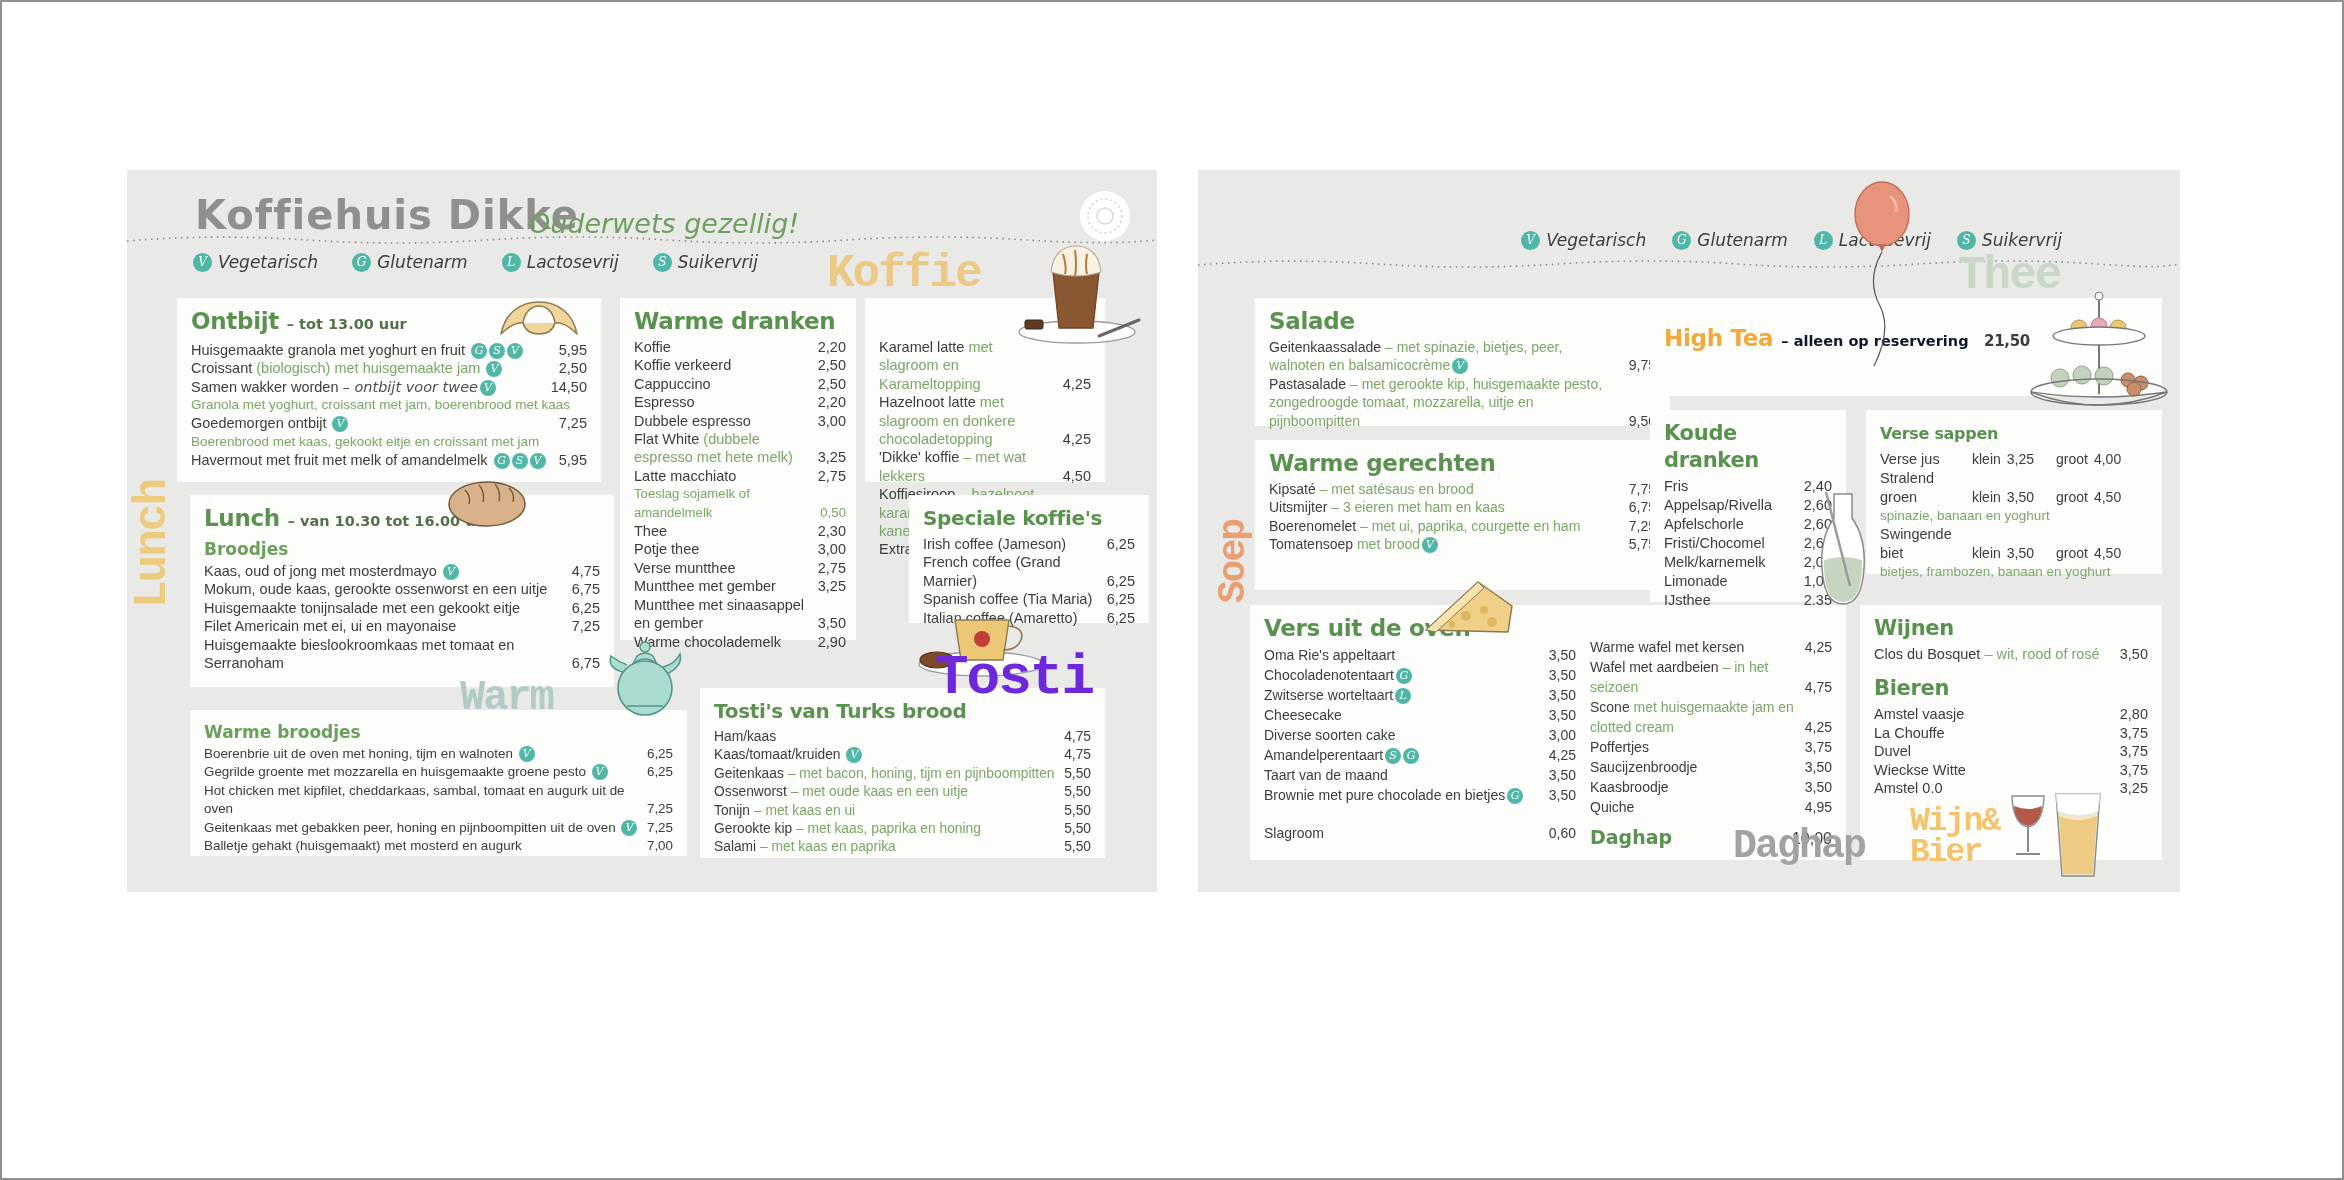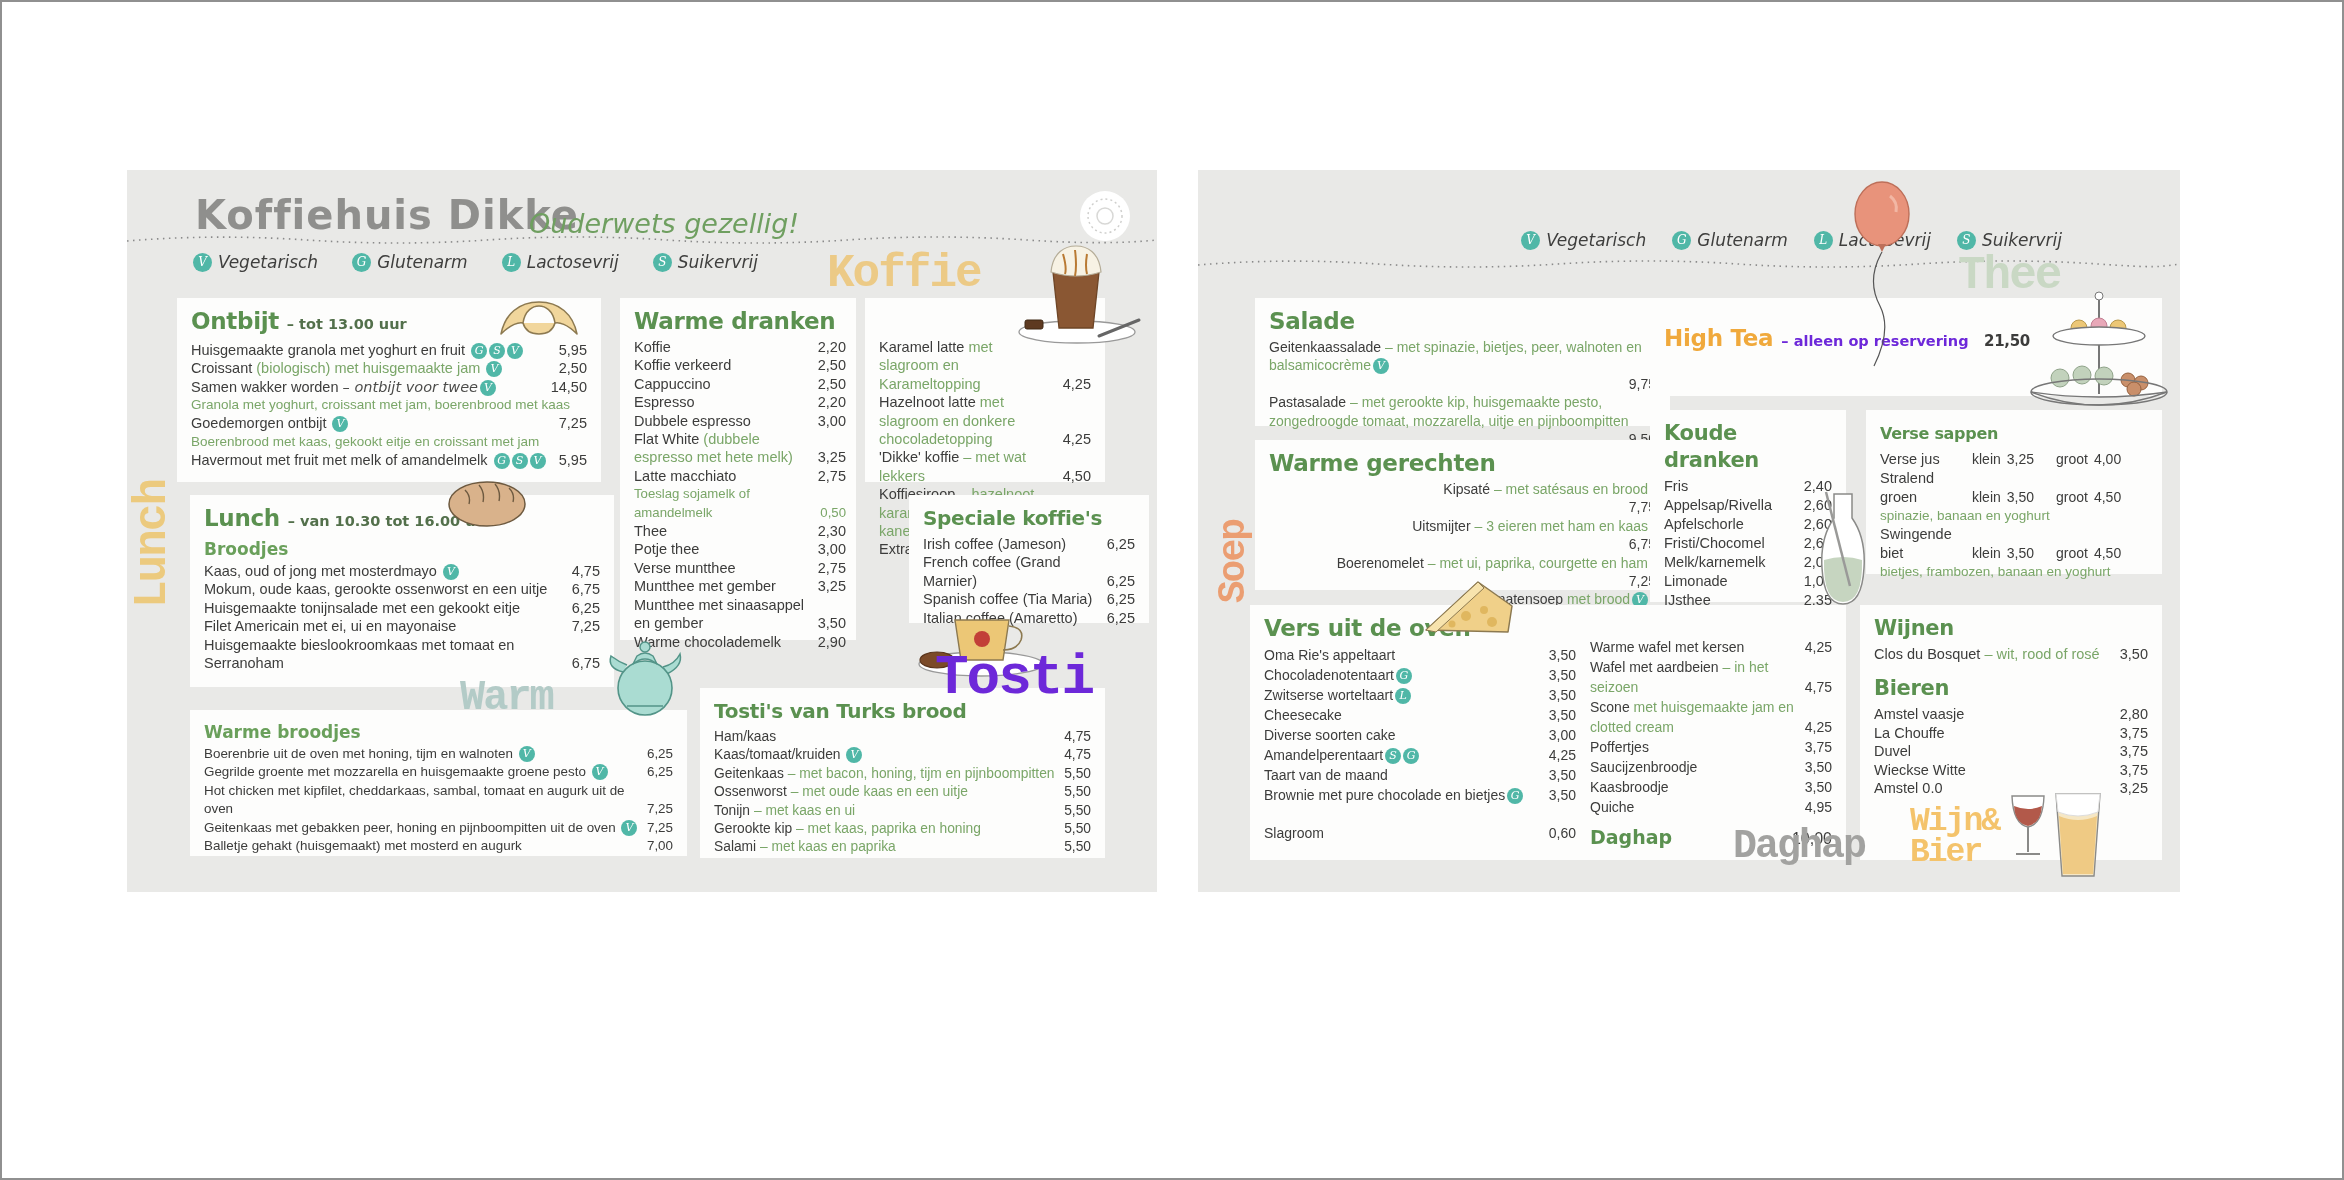--- a/index.html
+++ b/index.html
@@ -9,42 +9,42 @@
   .card{position:absolute;background:#e9e9e7;}
   #card-left{left:127px;top:170px;width:1030px;height:722px;}
   #card-right{left:1198px;top:170px;width:982px;height:722px;}
   .box{position:absolute;background:#fdfdfc;padding:10px 14px;box-sizing:border-box;z-index:2;}
 
   
   .h2{font-family:"DejaVu Sans",sans-serif;font-weight:bold;color:#5b9150;font-size:23px;line-height:27px;margin-bottom:3px;letter-spacing:-0.3px;}
   .h2-suffix{font-size:14.5px;color:#53704b;letter-spacing:0;}
   .h3{font-family:"DejaVu Sans",sans-serif;font-weight:bold;color:#6aa05b;font-size:17px;line-height:22px;margin:1px 0 2px 0;}
   .ht-heading{color:#f0a93c;}
-  .ht-suffix{color:#6d28d9;margin-top:20px;}
+  .ht-suffix{color:#0f172a;margin-top:20px;}
 
   
   .item{margin:0;}
   .row{display:flex;align-items:flex-end;font-size:14.5px;line-height:18.4px;color:#3c3c3b;}
   .txt{flex:1;padding-right:8px;}
   .desc{color:#7aa668;}
   .hand{font-style:italic;color:#4c4c4a;font-family:"DejaVu Sans",sans-serif;}
   .price{white-space:nowrap;color:#3c3c3b;}
   .sub{font-size:13.5px;line-height:18px;color:#7aa668;}
   .item.green-row .row{font-size:13.2px;}
   .green-row .row, .green-row .price{color:#7aa668;}
   .gap-top{margin-top:18px;}
   .badges{white-space:nowrap;}
   .badge{display:inline-block;width:16px;height:16px;border-radius:50%;background:#50b7a7;color:#fff;
          font-size:11px;line-height:16px;text-align:center;font-style:italic;
          font-family:"DejaVu Serif",serif;vertical-align:1px;margin-left:2px;}
 
   
   #box-warme-broodjes .row{font-size:13.4px;}
   #box-tosti .row{font-size:13.8px;}
-  #box-salade .row,#box-warme-gerechten .row{font-size:14px;flex-direction:column;}
+  #box-salade .row,#box-warme-gerechten .row{font-size:14px;}
   #box-vers-oven .row{font-size:14px;line-height:20px;}
   #box-koude-dranken .row,#box-verse-sappen .row{line-height:19px;}
 
   
   #left-title{position:absolute;left:68px;top:22px;font-family:"DejaVu Sans",sans-serif;font-weight:bold;
               font-size:40px;color:#8f8f8d;letter-spacing:1px;z-index:3;}
   #left-tagline{position:absolute;left:402px;top:38px;font-style:italic;font-size:27px;color:#6f9f60;
                 font-family:"DejaVu Sans",sans-serif;z-index:3;}
   .divider{position:absolute;left:0;width:100%;height:12px;z-index:1;}
   #divider-left{top:64px;} #divider-right{top:88px;}

